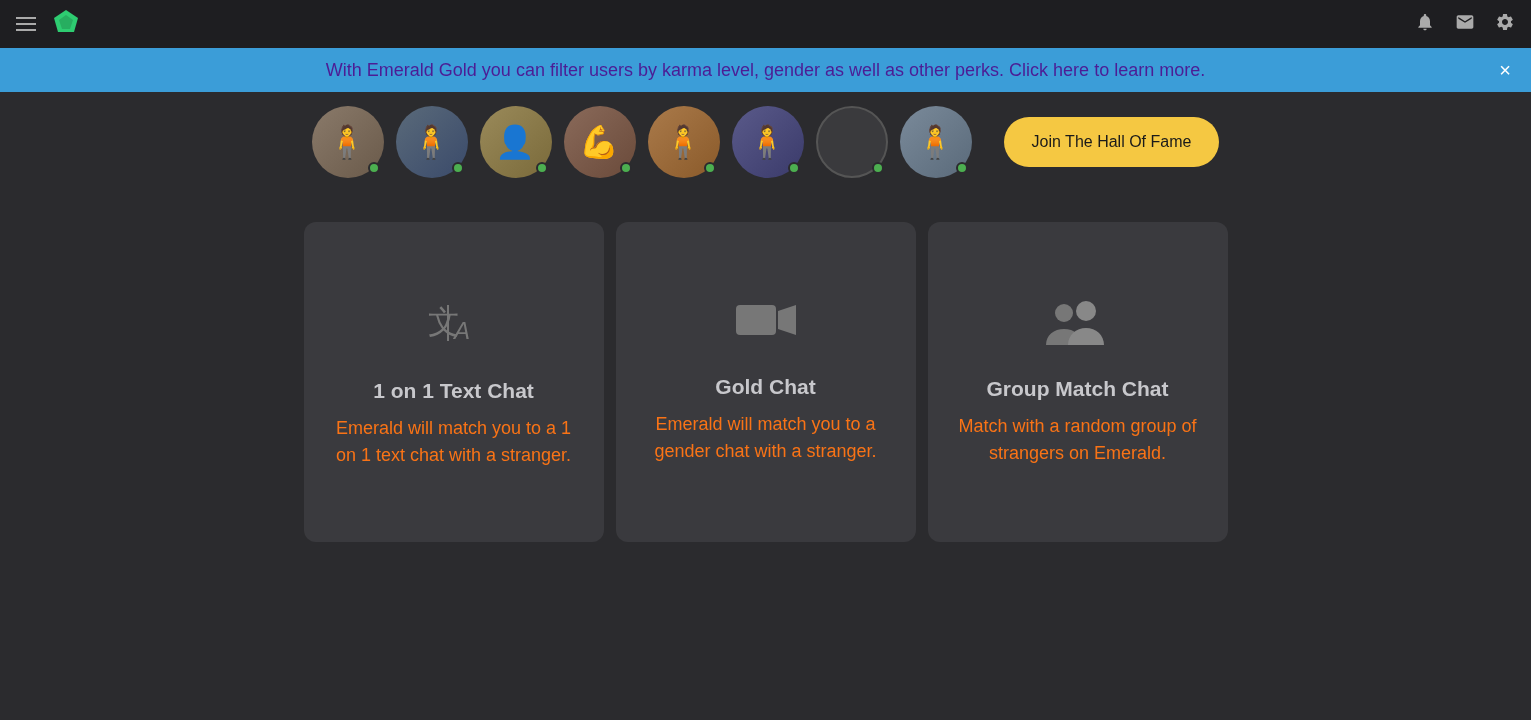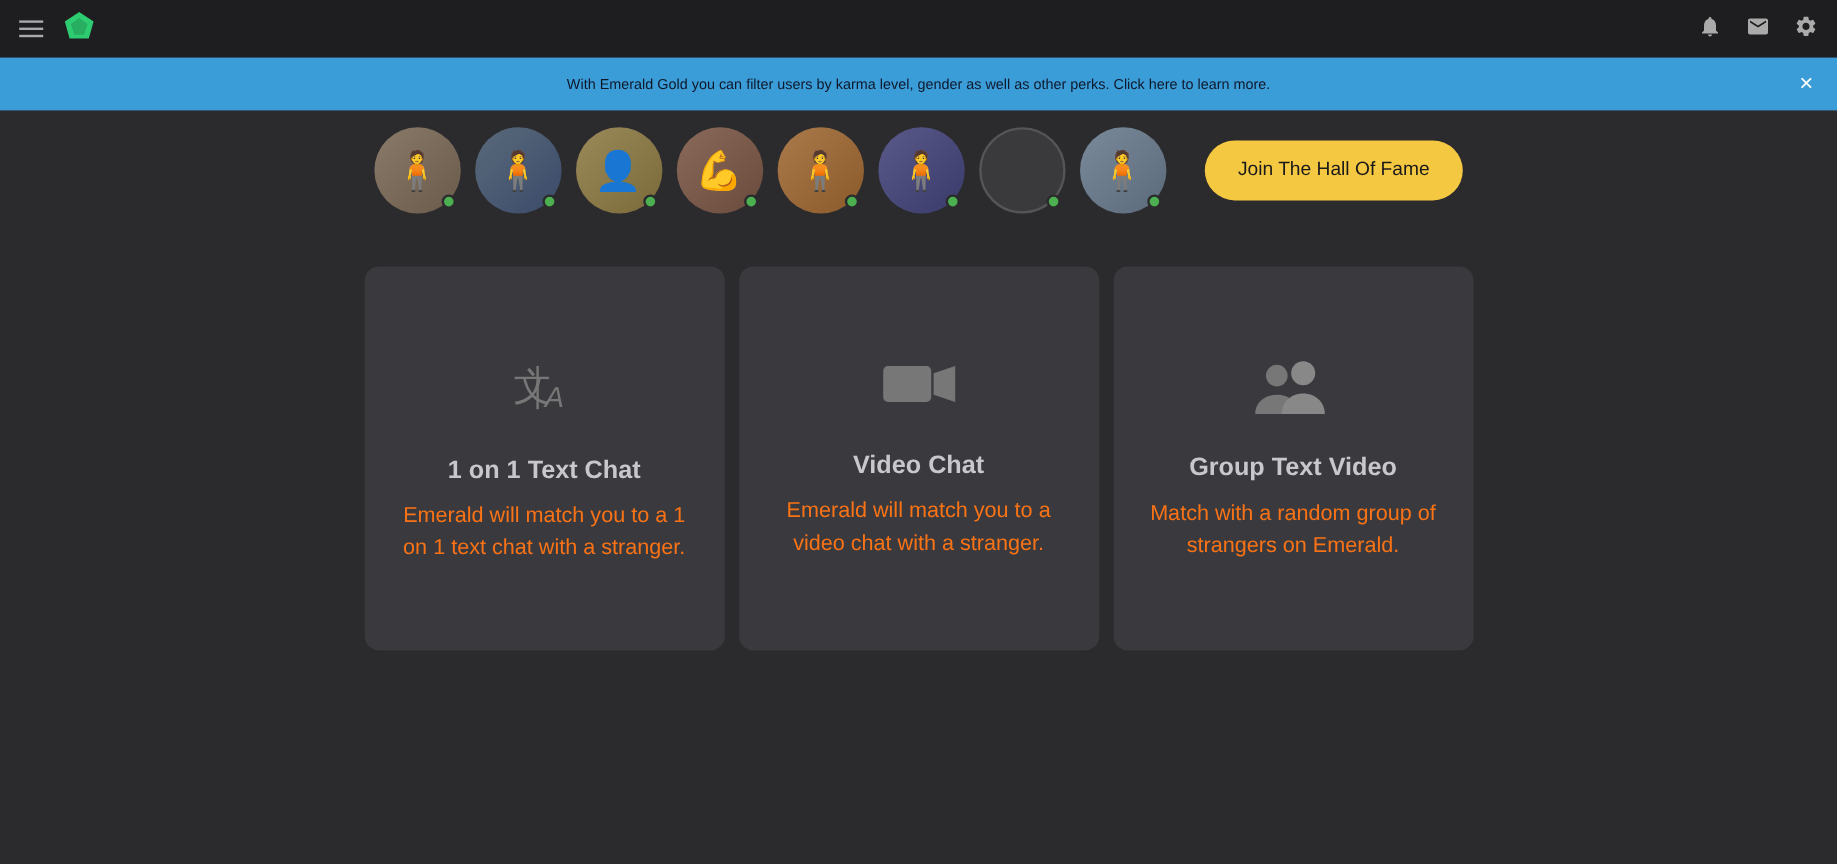--- a/index.html
+++ b/index.html
@@ -57,22 +57,22 @@
     .banner {
       background: #3b9dd8;
       display: flex;
       align-items: center;
       justify-content: center;
       padding: 10px 40px;
       position: relative;
       height: 44px;
     }
     .banner-text {
-      font-size: 12px;
-      color: #0f172a;
+      font-size: 18px;
+      color: #4c1d95;
       text-align: center;
     }
     .banner-close {
       position: absolute;
       right: 20px;
       top: 50%;
       transform: translateY(-50%);
       cursor: pointer;
       color: #fff;
       font-size: 20px;
@@ -311,32 +311,32 @@
     <div class="card-desc">Emerald will match you to a 1 on 1 text chat with a stranger.</div>
   </div>
 
   <div class="chat-card">
     <div class="card-icon">
       <svg width="64" height="48" viewBox="0 0 64 48" fill="none" xmlns="http://www.w3.org/2000/svg">
         <rect x="2" y="6" width="40" height="30" rx="4" fill="#777"></rect>
         <polygon points="44,12 62,6 62,36 44,30" fill="#777"></polygon>
       </svg>
     </div>
-    <div class="card-title">Video Chat</div>
-    <div class="card-desc">Emerald will match you to a video chat with a stranger.</div>
+    <div class="card-title">Gold Chat</div>
+    <div class="card-desc">Emerald will match you to a gender chat with a stranger.</div>
   </div>
 
   <div class="chat-card">
     <div class="card-icon">
       <svg width="72" height="52" viewBox="0 0 72 52" fill="none" xmlns="http://www.w3.org/2000/svg">
 
         <circle cx="22" cy="16" r="9" fill="#777"></circle>
         <path d="M4 48c0-10 8-16 18-16s18 6 18 16" fill="#777"></path>
 
         <circle cx="44" cy="14" r="10" fill="#888"></circle>
         <path d="M26 48c0-10 8-17 18-17s18 7 18 17" fill="#888"></path>
       </svg>
     </div>
-    <div class="card-title">Group Text Video</div>
+    <div class="card-title">Group Match Chat</div>
     <div class="card-desc">Match with a random group of strangers on Emerald.</div>
   </div>
 
 </div>
 
 </body></html>

